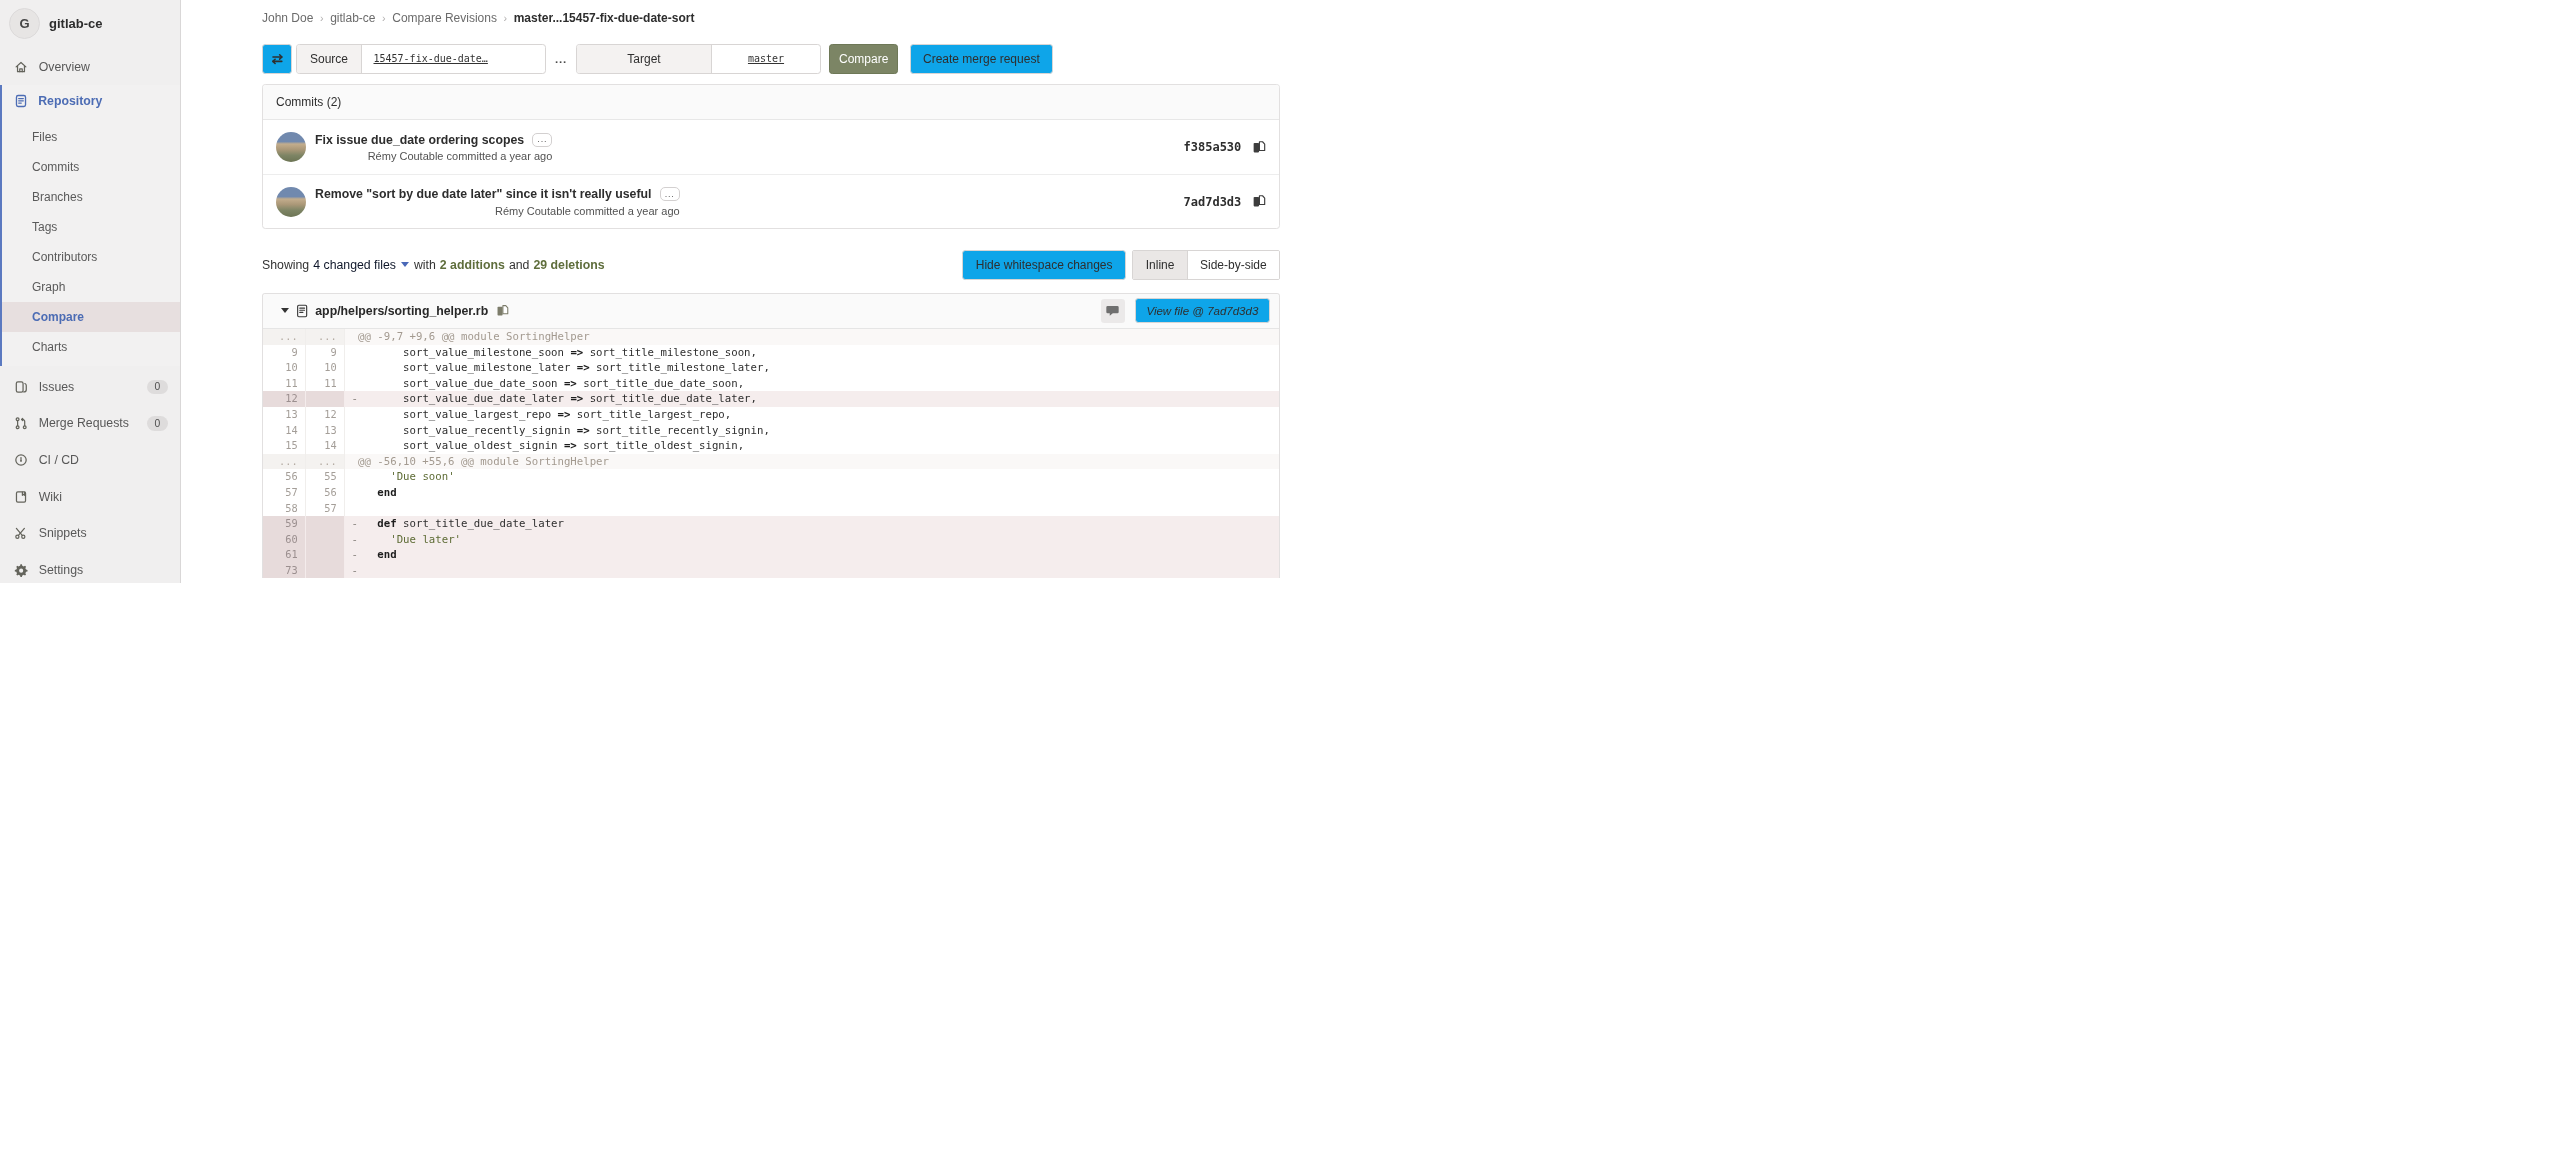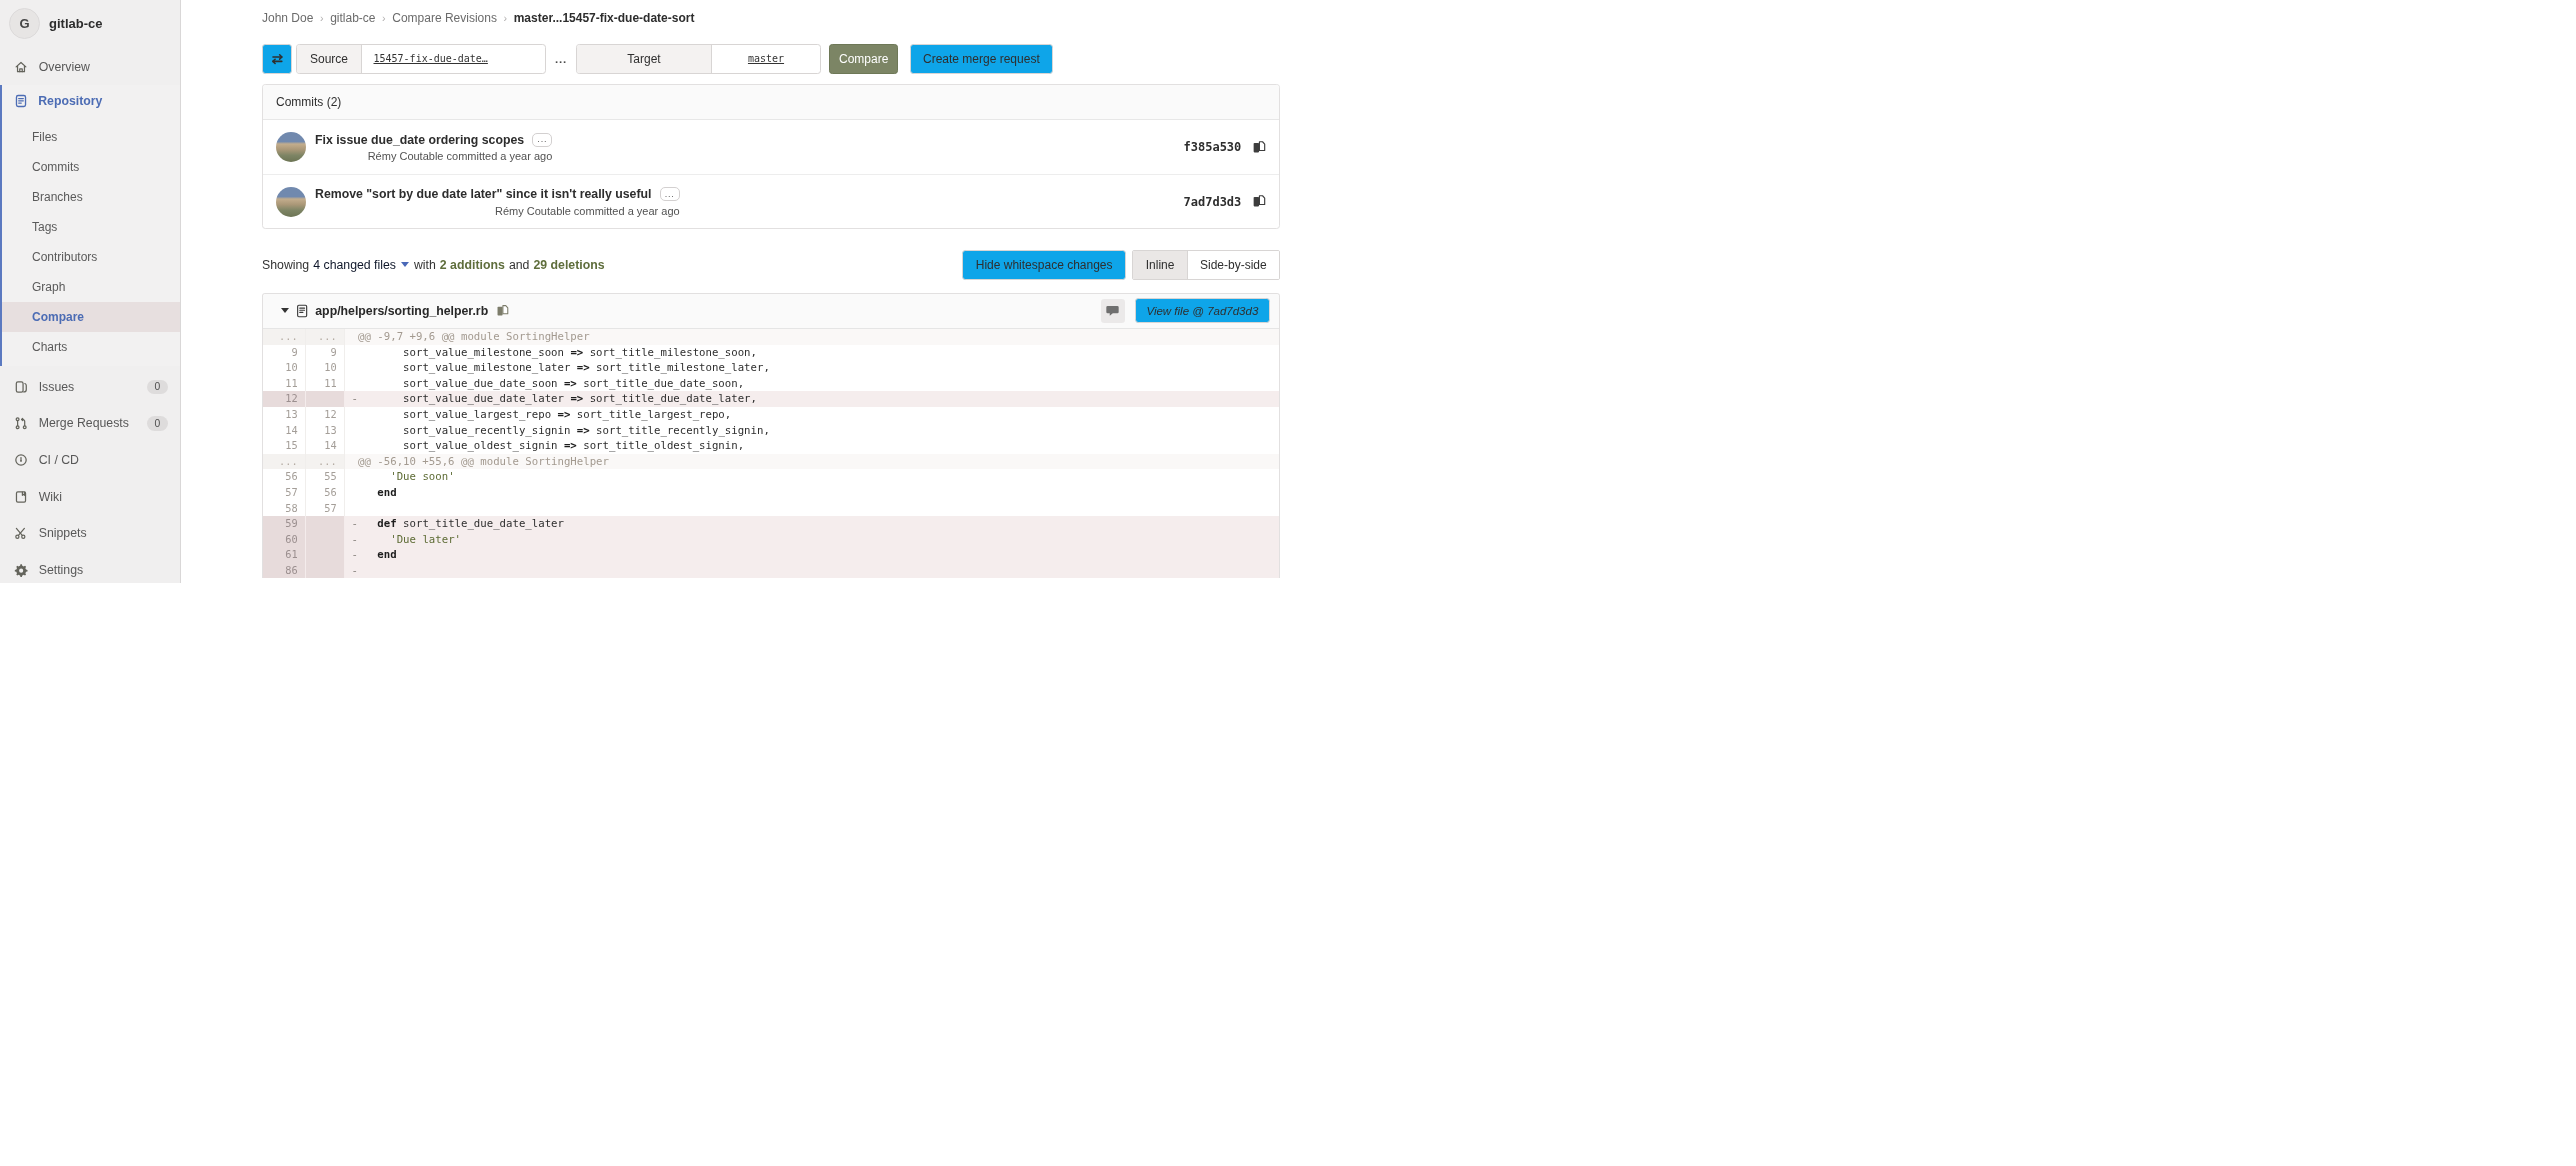--- a/index.html
+++ b/index.html
@@ -424,21 +424,21 @@
             <div class="ln">60</div>
             <div class="ln"></div>
             <div class="lc"><span class="pfx">-</span>     <span class="str">'Due later'</span></div>
           </div>
           <div class="dline removed">
             <div class="ln">61</div>
             <div class="ln"></div>
             <div class="lc"><span class="pfx">-</span>   <span class="kw">end</span></div>
           </div>
           <div class="dline removed">
-            <div class="ln">86</div>
+            <div class="ln">73</div>
             <div class="ln"></div>
             <div class="lc"><span class="pfx">-</span> </div>
           </div>
         </div>
   </section>
 
 </div>
 </div>
 
 

